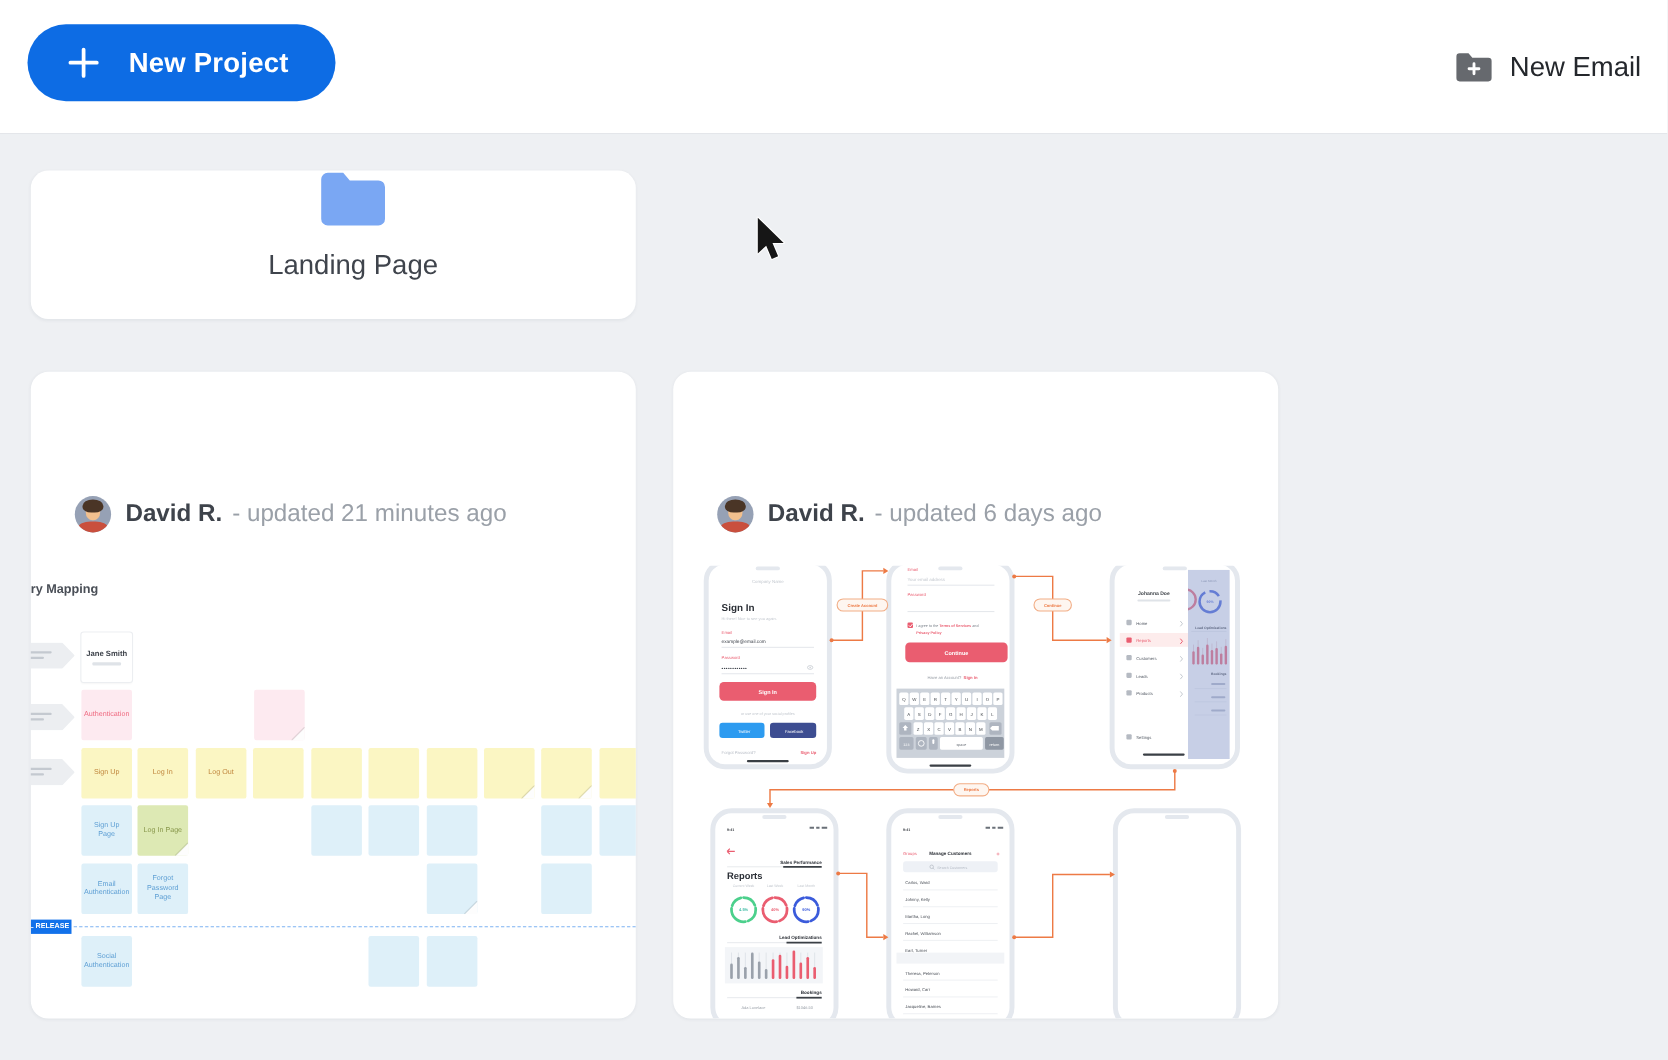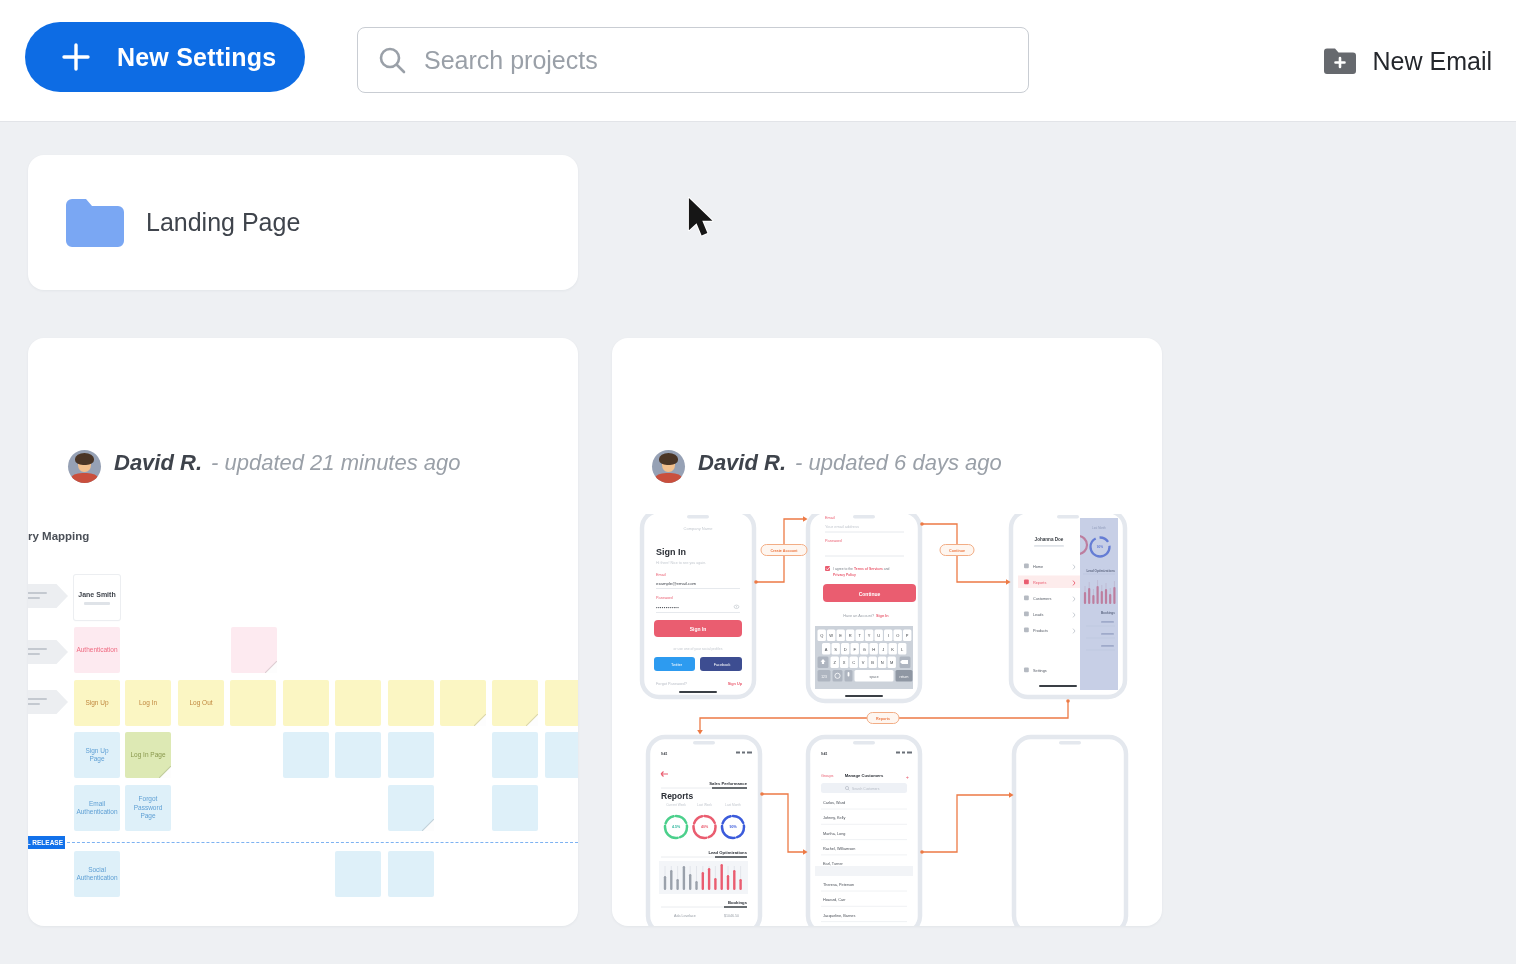--- a/index.html
+++ b/index.html
@@ -25,35 +25,35 @@
   }
   .search-wrap input::placeholder { color:#9aa0a8; }
   .search-icon { position:absolute; left:20px; top:18px; width:30px; height:30px; pointer-events:none; }
   .btn-new-folder {
     position:absolute; right:24px; top:31px; height:60px; border:none; background:transparent; cursor:pointer;
     display:flex; align-items:center; gap:15px; font-family:inherit; font-size:25px; font-weight:500; color:#24272c;
   }
   
   .folder-card {
     position:absolute; left:28px; top:155px; width:550px; height:135px; background:#fff; border-radius:16px;
-    box-shadow:0 1px 3px rgba(25,35,50,.05); display:flex; align-items:center; gap:20px; padding-left:36px; cursor:pointer;
+    box-shadow:0 1px 3px rgba(25,35,50,.05); display:flex; align-items:center; gap:20px; padding-left:36px; cursor:pointer;flex-direction:column;
   }
   .folder-name { font-size:25px; color:#3f444c; }
   
   .project-card {
     position:absolute; top:338px; width:550px; height:588px; background:#fff; border-radius:16px;
     box-shadow:0 1px 3px rgba(25,35,50,.05);
   }
   #card-story { left:28px; } #card-wire { left:612px; }
   .card-head { position:absolute; left:40px; right:36px; top:42px; height:36px; display:flex; align-items:center; }
   .card-title { margin-left:11px; font-size:23px; font-weight:700; color:#0d6be6; cursor:pointer; }
   .kebab { position:absolute; right:0; top:-4px; width:38px; height:44px; border:none; background:none; cursor:pointer;
            display:flex; flex-direction:column; align-items:center; justify-content:center; gap:5.5px; }
   .kebab i { width:6.5px; height:6.5px; border-radius:50%; background:#3a3f45; }
-  .card-by { position:absolute; left:40px; top:112px; height:34px; display:flex; align-items:flex-start;font-style:italic; }
+  .card-by { position:absolute; left:40px; top:112px; height:34px; display:flex; align-items:center; }
   .by-name { margin-left:13px; font-size:22px; font-weight:600; color:#3e434b; }
   .by-updated { margin-left:9px; font-size:22px; color:#9aa0a8; }
   .avatar { position:relative; width:33px; height:33px; border-radius:50%; overflow:hidden; background:#96a1b5; flex:none; }
   .av-hair { position:absolute; left:7px; top:3px; width:19px; height:12px; background:#4a3526; border-radius:50% 50% 42% 42%; }
   .av-face { position:absolute; left:10px; top:7px; width:13px; height:15px; background:#f2c08e; border-radius:46%; }
   .av-shirt{ position:absolute; left:3px; top:23px; width:27px; height:13px; background:#c94f3d; border-radius:42% 42% 0 0; }
   .thumb { position:absolute; left:0; top:176px; width:550px; height:412px; overflow:hidden; border-radius:0 0 16px 16px; cursor:pointer; }
   
   .board-title { position:absolute; left:0; top:16px; font-size:11.5px; font-weight:700; color:#4a4f57; white-space:nowrap; }
   .note { position:absolute; width:46px; height:46px; border-radius:2px; font-size:6.5px; line-height:1.3;
@@ -81,30 +81,23 @@
   .cursor { position:absolute; left:686px; top:196px; pointer-events:none; z-index:50; }
 </style>
 </head>
 <body>
 
 <header class="topbar">
   <button class="btn-new-project">
     <svg width="30" height="30" viewBox="0 0 30 30">
       <path d="M15 3 V27 M3 15 H27" stroke="#fff" stroke-width="3.4" stroke-linecap="round" fill="none"></path>
     </svg>
-    <span>New Settings</span>
+    <span>New Project</span>
   </button>
 
-  <div class="search-wrap">
-    <input type="text" value="" placeholder="Search projects" style="">
-    <svg class="search-icon" viewBox="0 0 30 30">
-      <circle cx="13" cy="13" r="9" fill="none" stroke="#9aa0a8" stroke-width="2.6"></circle>
-      <path d="M20 20 L27 27" stroke="#9aa0a8" stroke-width="2.6" stroke-linecap="round"></path>
-    </svg>
-  </div>
 
   <button class="btn-new-folder">
     <svg width="36" height="30" viewBox="0 0 36 30">
       <path d="M2 5.5 a3 3 0 0 1 3-3 h8 l3.5 4 H31 a3 3 0 0 1 3 3 V25 a3 3 0 0 1-3 3 H5 a3 3 0 0 1-3-3 Z" fill="#66696e"></path>
       <path d="M18 12 v9 M13.5 16.5 h9" stroke="#fff" stroke-width="2.6" stroke-linecap="round"></path>
     </svg>
     <span>New Email</span>
   </button>
 </header>
 

